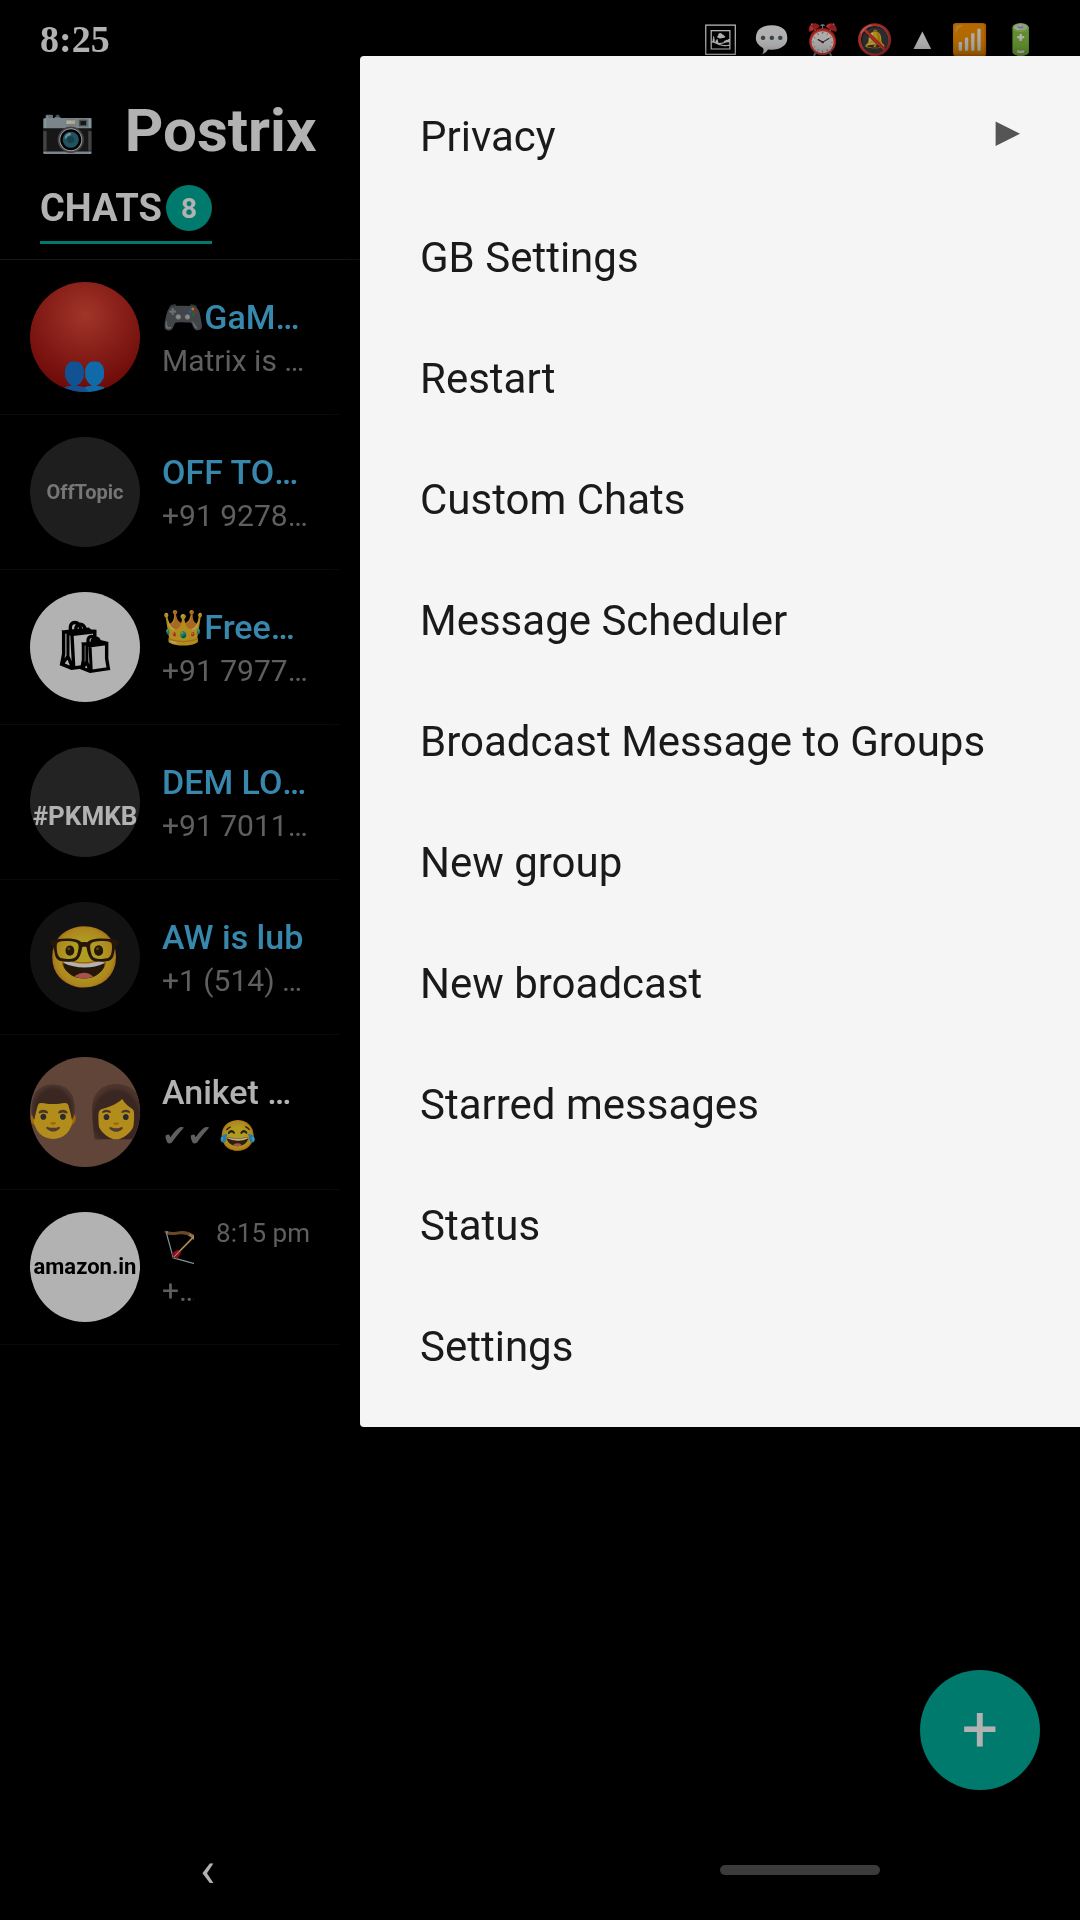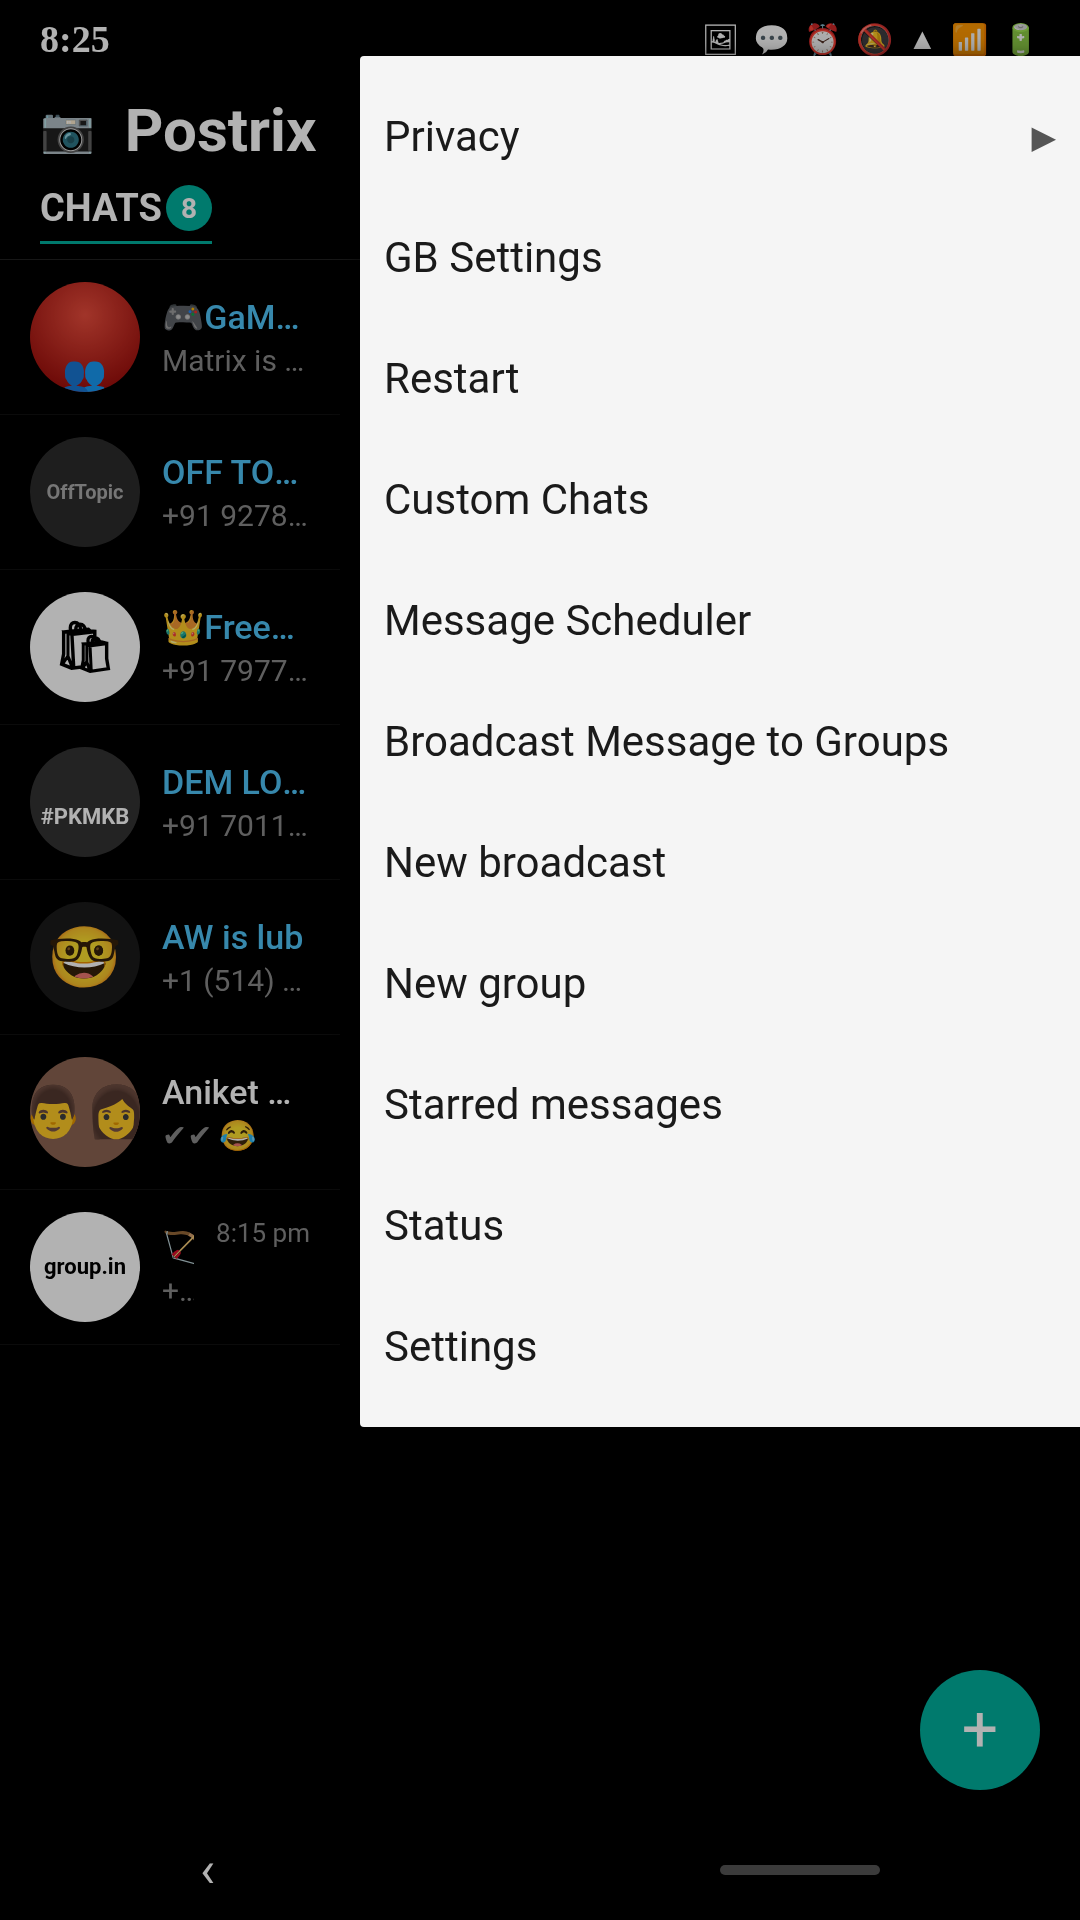--- a/index.html
+++ b/index.html
@@ -175,25 +175,25 @@
       right: 0;
       width: 720px;
       background: #f5f5f5;
       z-index: 100;
       border-radius: 4px 0 0 4px;
       box-shadow: -4px 0 20px rgba(0,0,0,0.5);
       padding: 20px 0;
     }
 
     .dropdown-item {
-      padding: 36px 24px;
+      padding: 36px 60px;
       font-size: 42px;
       color: #1a1a1a;
       display: flex;
-      align-items: center;
+      align-items: flex-start;
       justify-content: space-between;
       cursor: pointer;
     }
     .chevron-right {
       font-size: 32px;
       color: #555;
     }
 
     
     .fab {
@@ -321,21 +321,21 @@
       <span style="font-size:50px;">🛍</span>
     </div>
     <div class="chat-info">
       <div class="chat-name chat-name-blue">👑Freedom lo</div>
       <div class="chat-preview">+91 79771 0...</div>
     </div>
   </div>
 
   <div class="chat-item">
     <div class="avatar avatar-pkmkb">
-      <span style="font-size:22px;margin-top:28px;">#PKMKB</span>
+      <span style="font-size:26px;margin-top:28px;">#PKMKB</span>
     </div>
     <div class="chat-info">
       <div class="chat-name chat-name-blue">DEM LOOTS</div>
       <div class="chat-preview">+91 70113 7...</div>
     </div>
   </div>
 
   <div class="chat-item">
     <div class="avatar avatar-aw">
       <span style="font-size:60px;">🤓</span>
@@ -351,21 +351,21 @@
       <span style="font-size:50px;">👨‍👩</span>
     </div>
     <div class="chat-info">
       <div class="chat-name chat-name-white">Aniket Pande</div>
       <div class="chat-preview">✔✔ 😂</div>
     </div>
   </div>
 
   <div class="chat-item">
     <div class="avatar avatar-amazon">
-      <span style="font-size:22px; color:#000; font-weight:bold; text-align:center; line-height:1.2;">group.in</span>
+      <span style="font-size:22px; color:#000; font-weight:bold; text-align:center; line-height:1.2;">amazon.in</span>
     </div>
     <div class="chat-info">
       <div class="chat-name chat-name-blue">🏹😍 FAST Deals 😍🏹</div>
       <div class="chat-preview">+91 88106 59574: 🛡US Polo Men Shoes...</div>
     </div>
     <div class="chat-time">8:15 pm</div>
   </div>
 </div>
 
 <div class="overlay-dim"></div>
@@ -391,25 +391,25 @@
 
   <div class="dropdown-item">
     <span>Message Scheduler</span>
   </div>
 
   <div class="dropdown-item">
     <span>Broadcast Message to Groups</span>
   </div>
 
   <div class="dropdown-item">
+    <span>New group</span>
+  </div>
+
+  <div class="dropdown-item">
     <span>New broadcast</span>
-  </div>
-
-  <div class="dropdown-item">
-    <span>New group</span>
   </div>
 
 
   <div class="dropdown-item">
     <span>Starred messages</span>
   </div>
 
   <div class="dropdown-item">
     <span>Status</span>
   </div>

